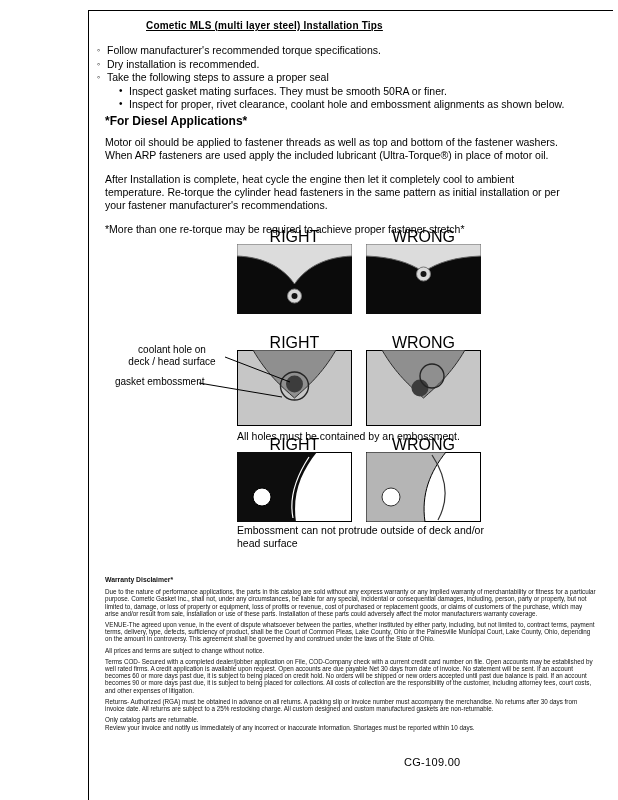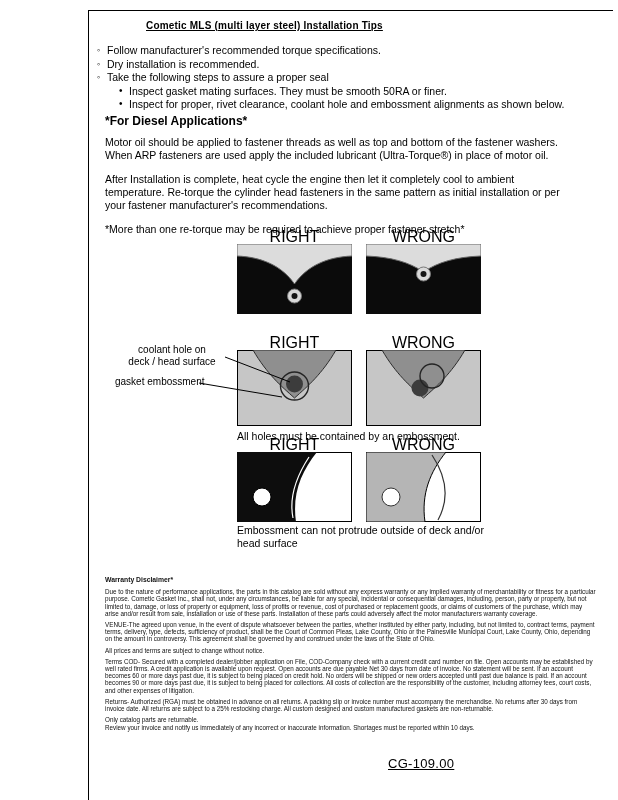--- a/index.html
+++ b/index.html
@@ -19,21 +19,21 @@
   .diesel p { margin:0 0 11px 0; font-size:10.5px; line-height:13px; }
   .diesel .note { font-size:10.5px; margin-top:2px; }
   .dlabel { position:absolute; width:115px; text-align:center; font-size:16px; }
   .dimg { position:absolute; width:115px; display:block; }
   .caption { position:absolute; font-size:10.5px; line-height:12.5px; }
   .ann { position:absolute; font-size:10px; line-height:11.5px; }
   .ann-right { text-align:center; }
   .legal { position:absolute; left:105px; top:576px; width:492px; font-size:6.3px; line-height:7.2px; color:#111; }
   .legal-heading { font-weight:bold; font-size:6.8px; margin-bottom:5px; }
   .legal p { margin:0 0 4px 0; }
-  .footer-code { position:absolute; left:388px; top:756px; font-size:13px; letter-spacing:.3px;text-decoration:underline; }
+  .footer-code { position:absolute; left:404px; top:756px; font-size:11px; letter-spacing:.3px; }
   svg { display:block; }
   .overlay { position:absolute; left:0; top:0; pointer-events:none; }
 </style>
 </head>
 <body>
 
 <div class="page">
 
   <div class="frame"></div>
 

